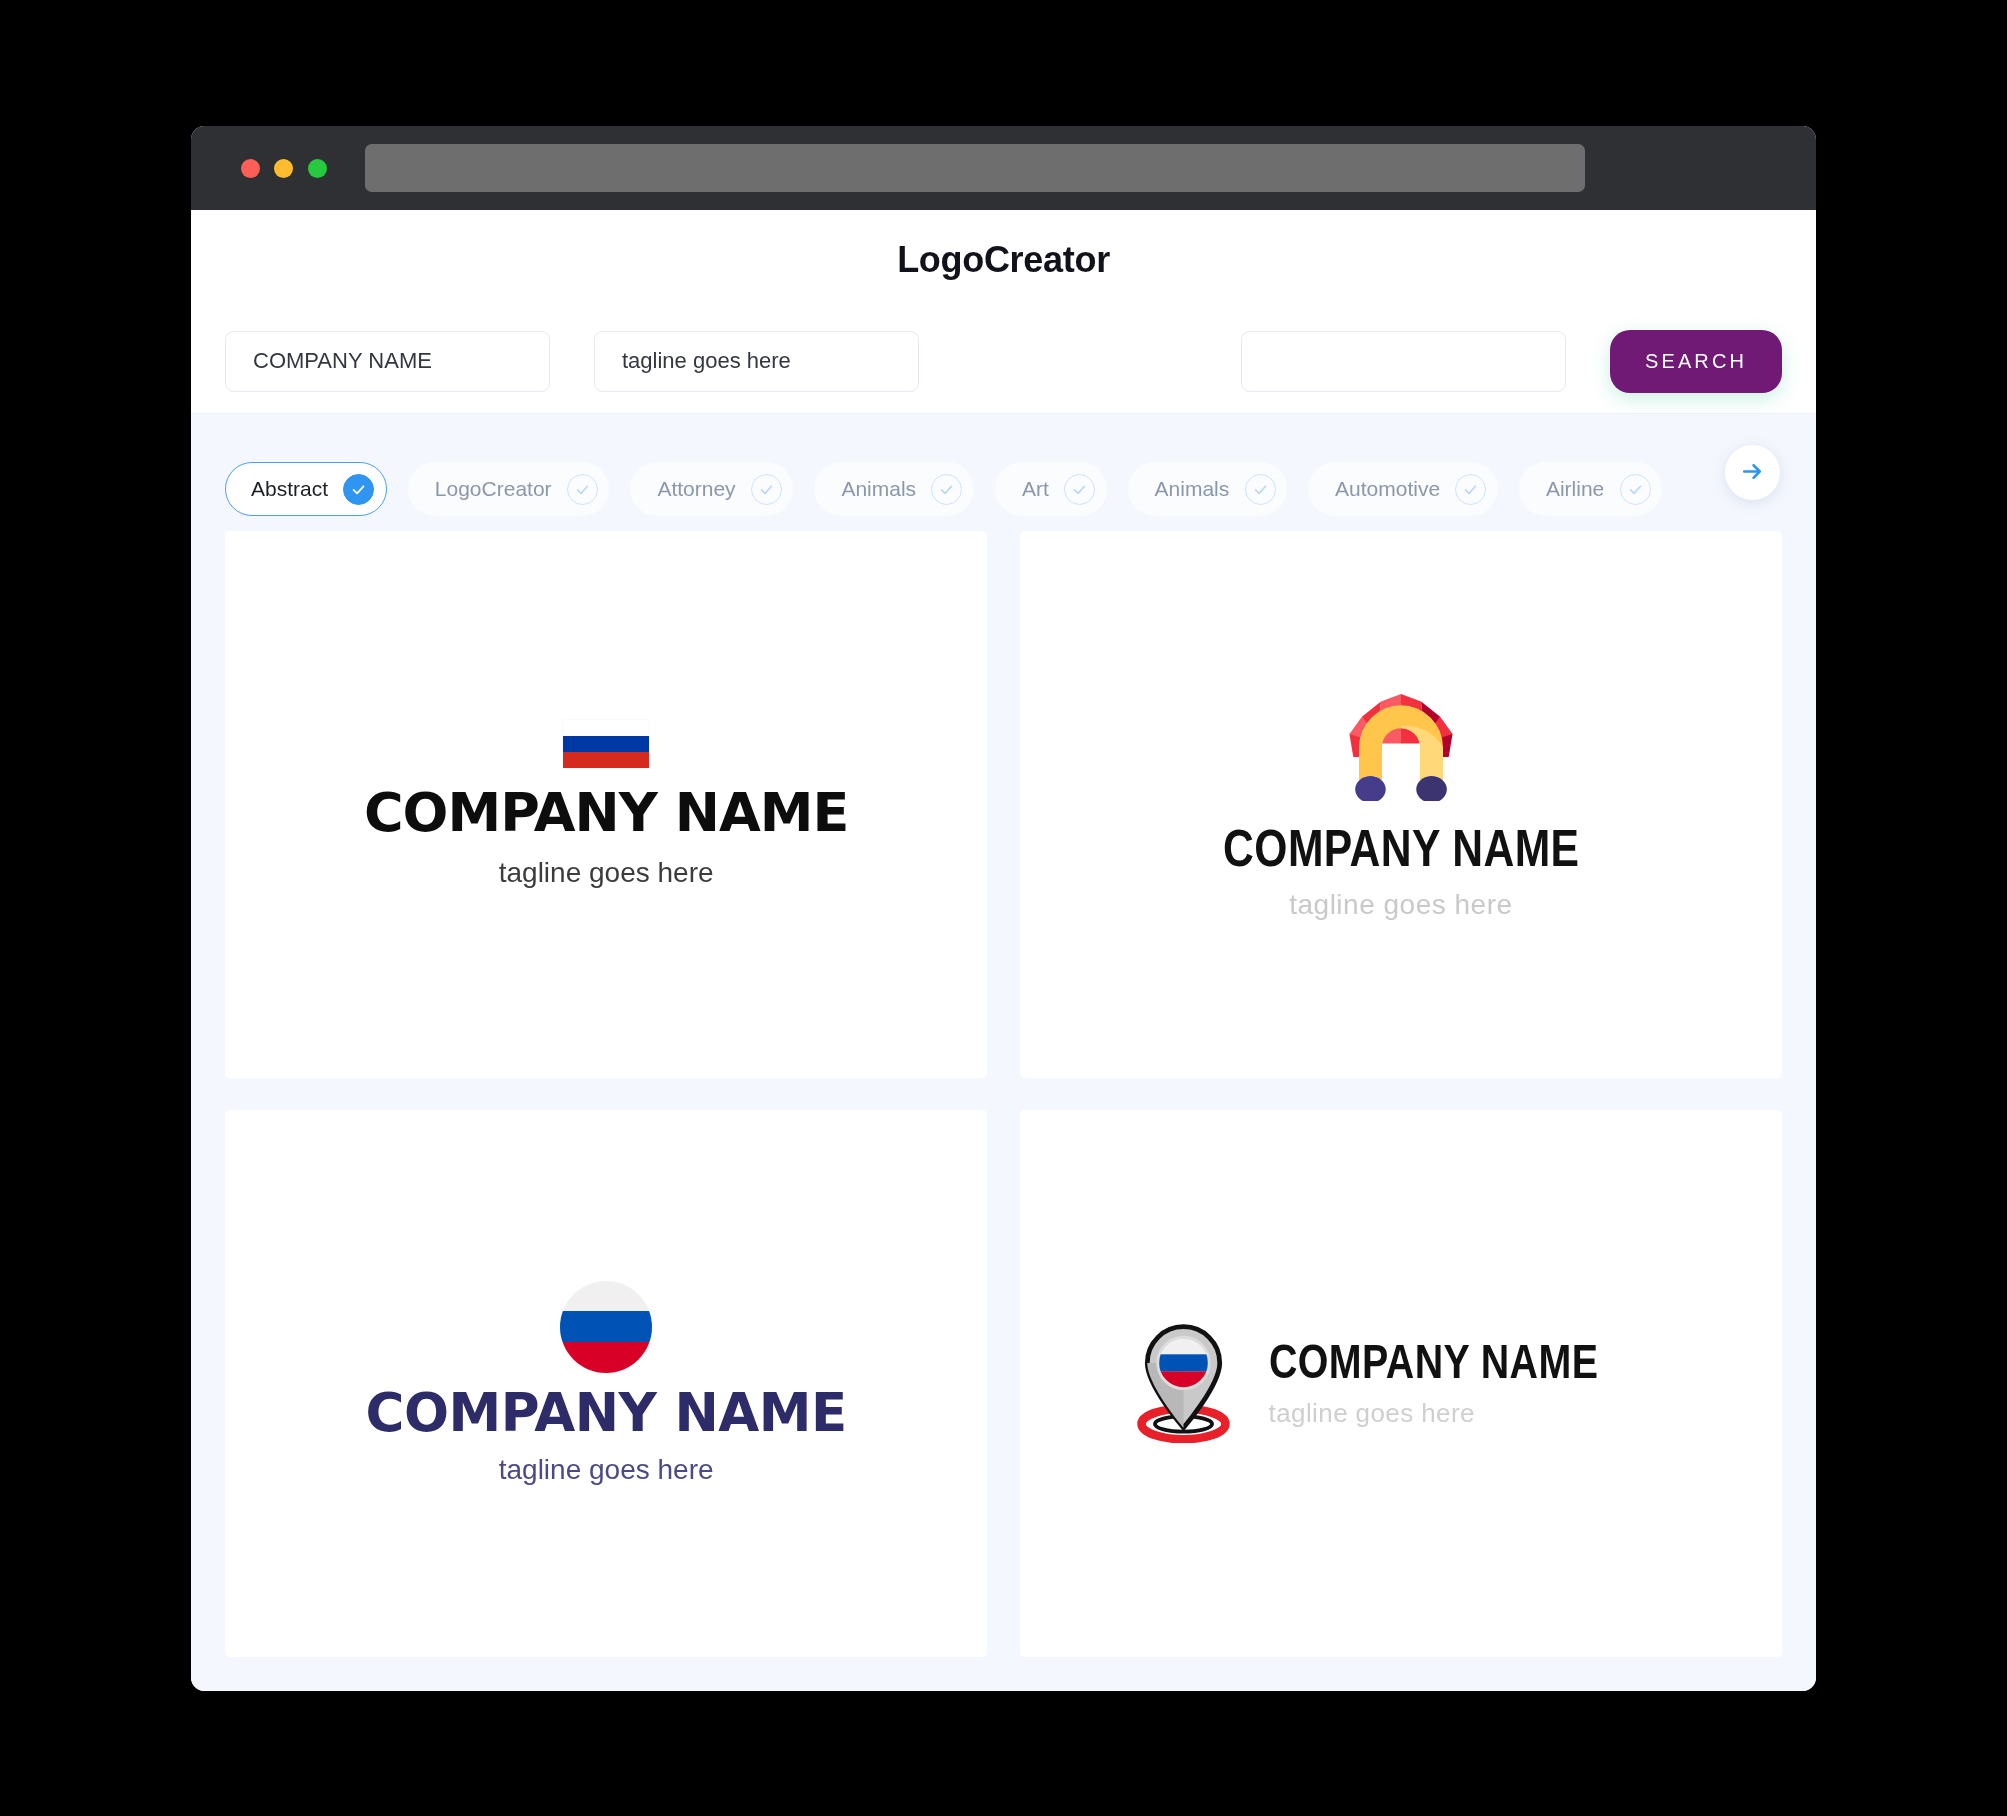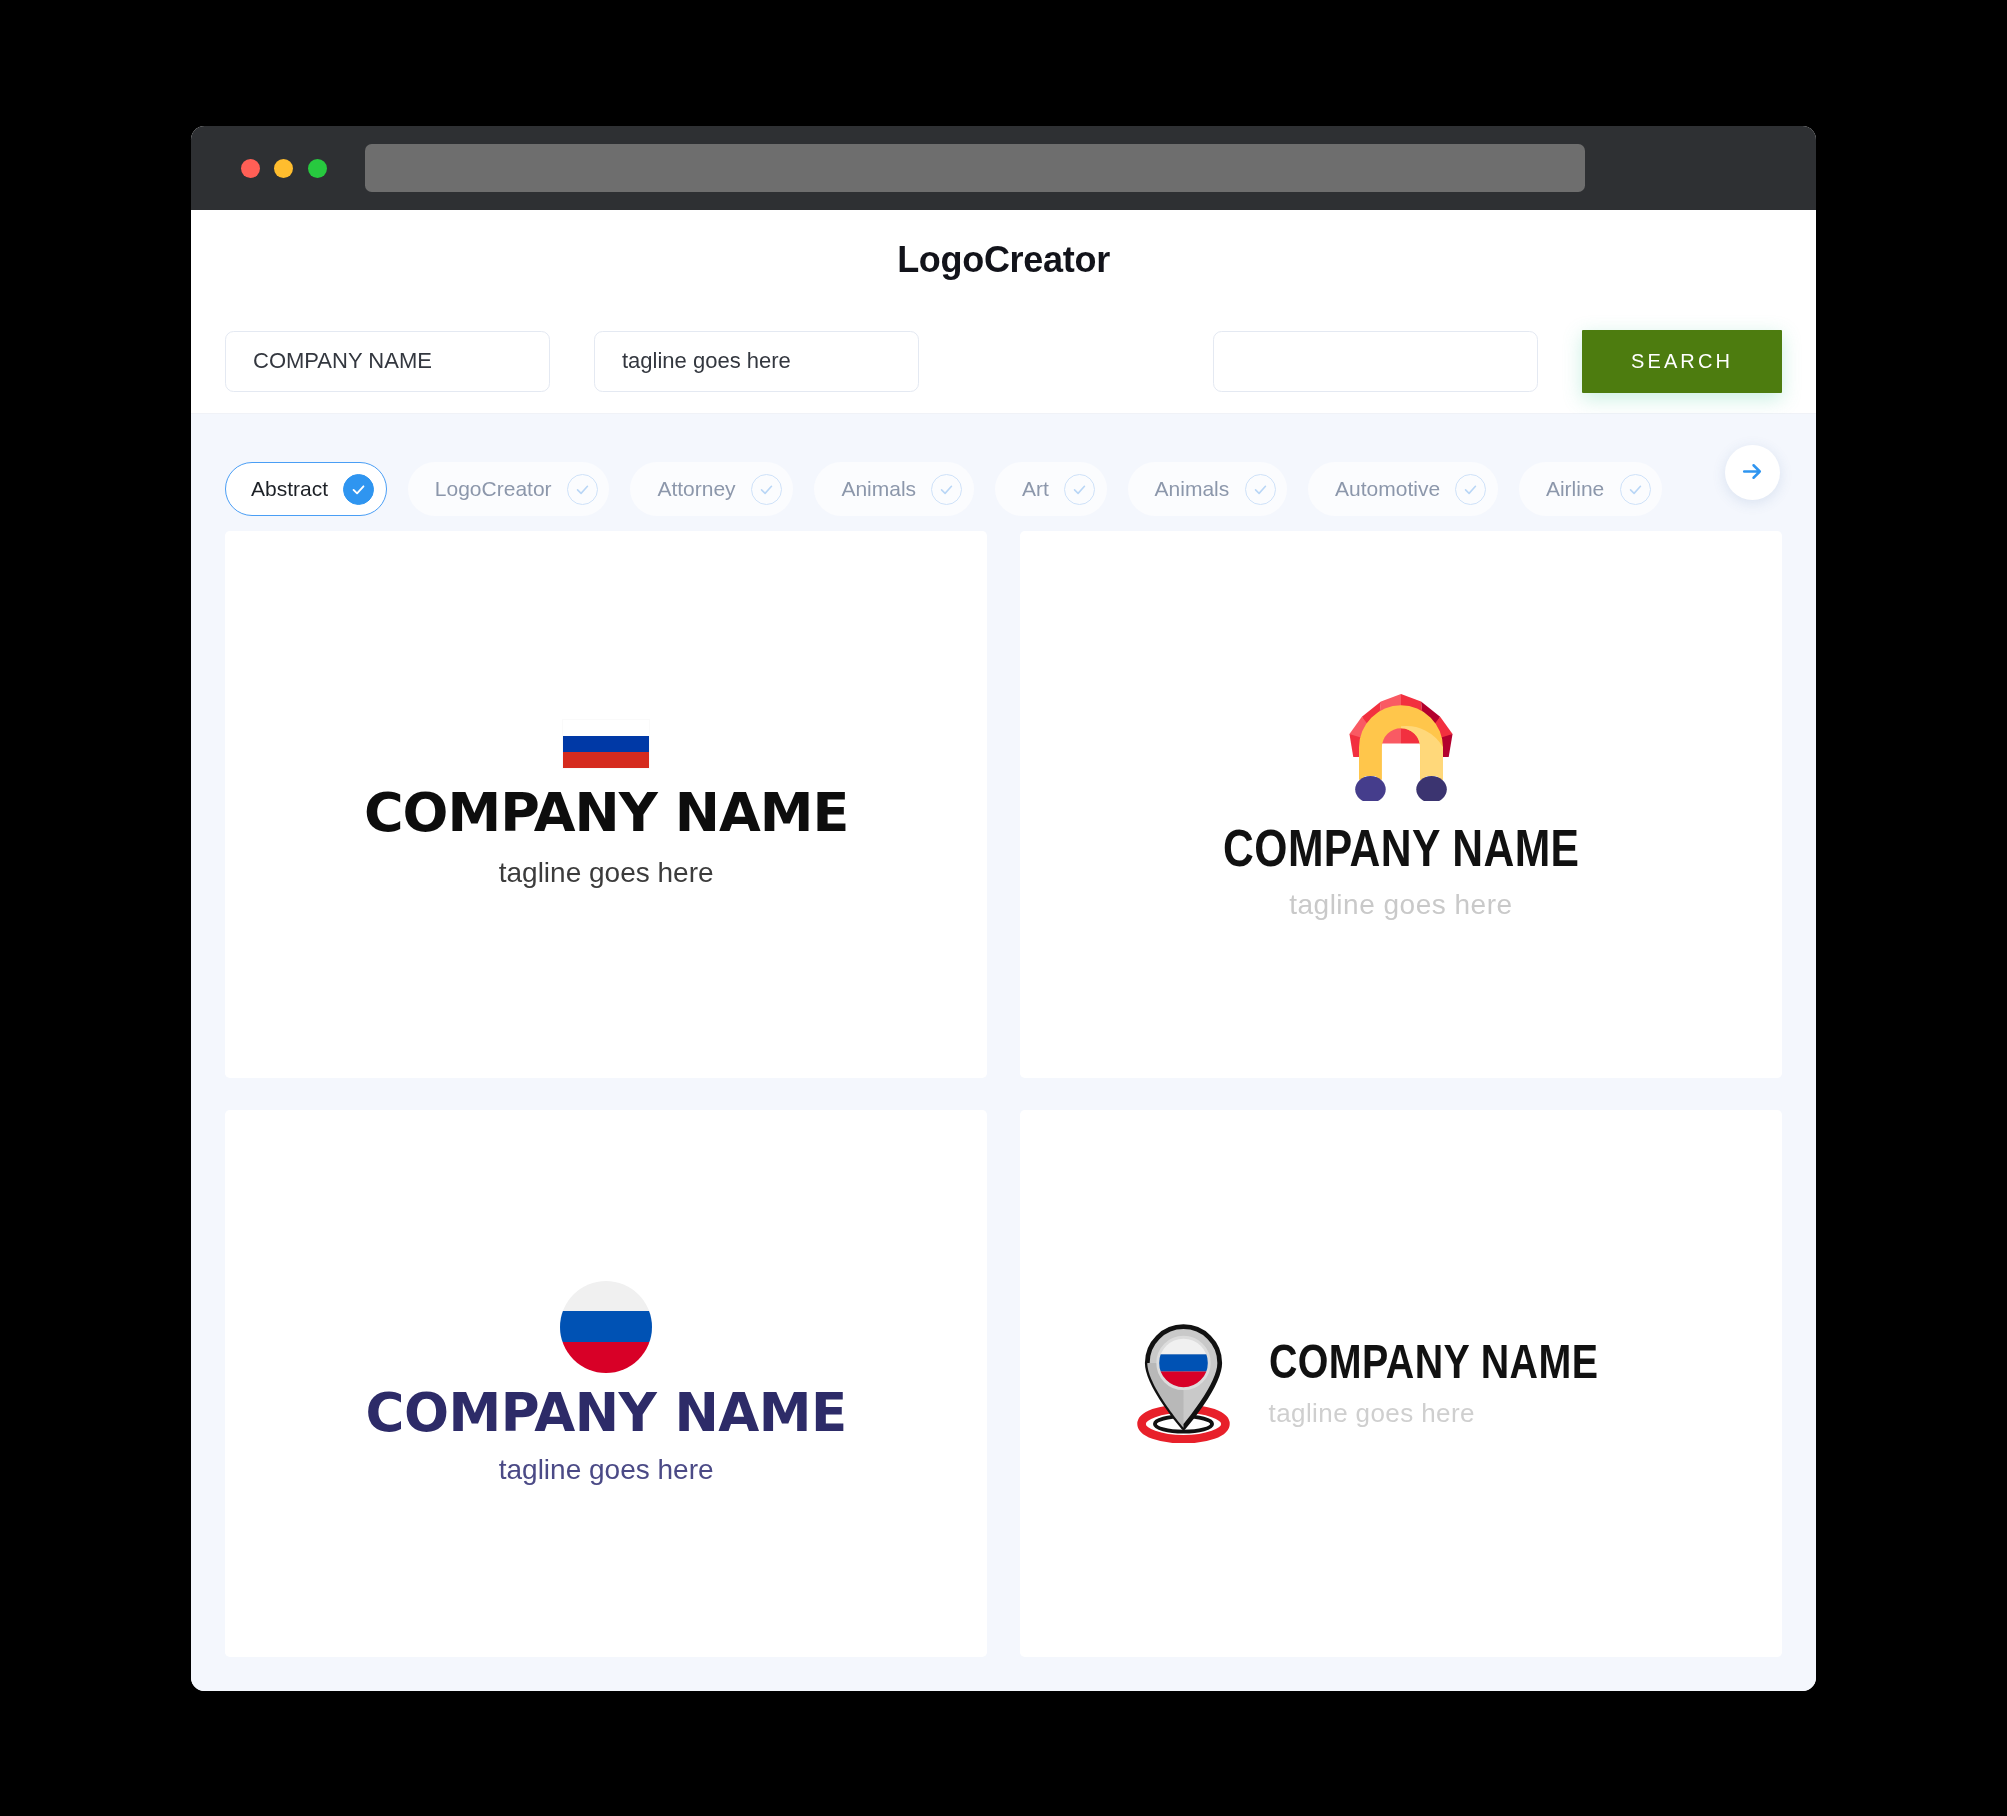--- a/index.html
+++ b/index.html
@@ -87,25 +87,25 @@
     color: #33373f;
     padding: 0 27px;
     outline: none;
   }
   .text-input::placeholder { color: #33373f; }
   .input-company { width: 325px; margin-right: 44px; }
   .input-tagline { width: 325px; }
   .input-third   { width: 325px; margin-left: auto; margin-right: 44px; }
 
   .search-button {
-    width: 200px;
+    width: 172px;
     height: 63px;
-    background: #4d7c0f;
+    background: #701a75;
     border: none;
-    border-radius: 1px;
+    border-radius: 20px;
     color: #ffffff;
     font-family: "Liberation Sans", sans-serif;
     font-size: 20px;
     letter-spacing: 3.1px;
     cursor: pointer;
     box-shadow: 0 5.7px 19px rgba(79,204,161,0.30);
   }
 
   
   .categories-strip {

